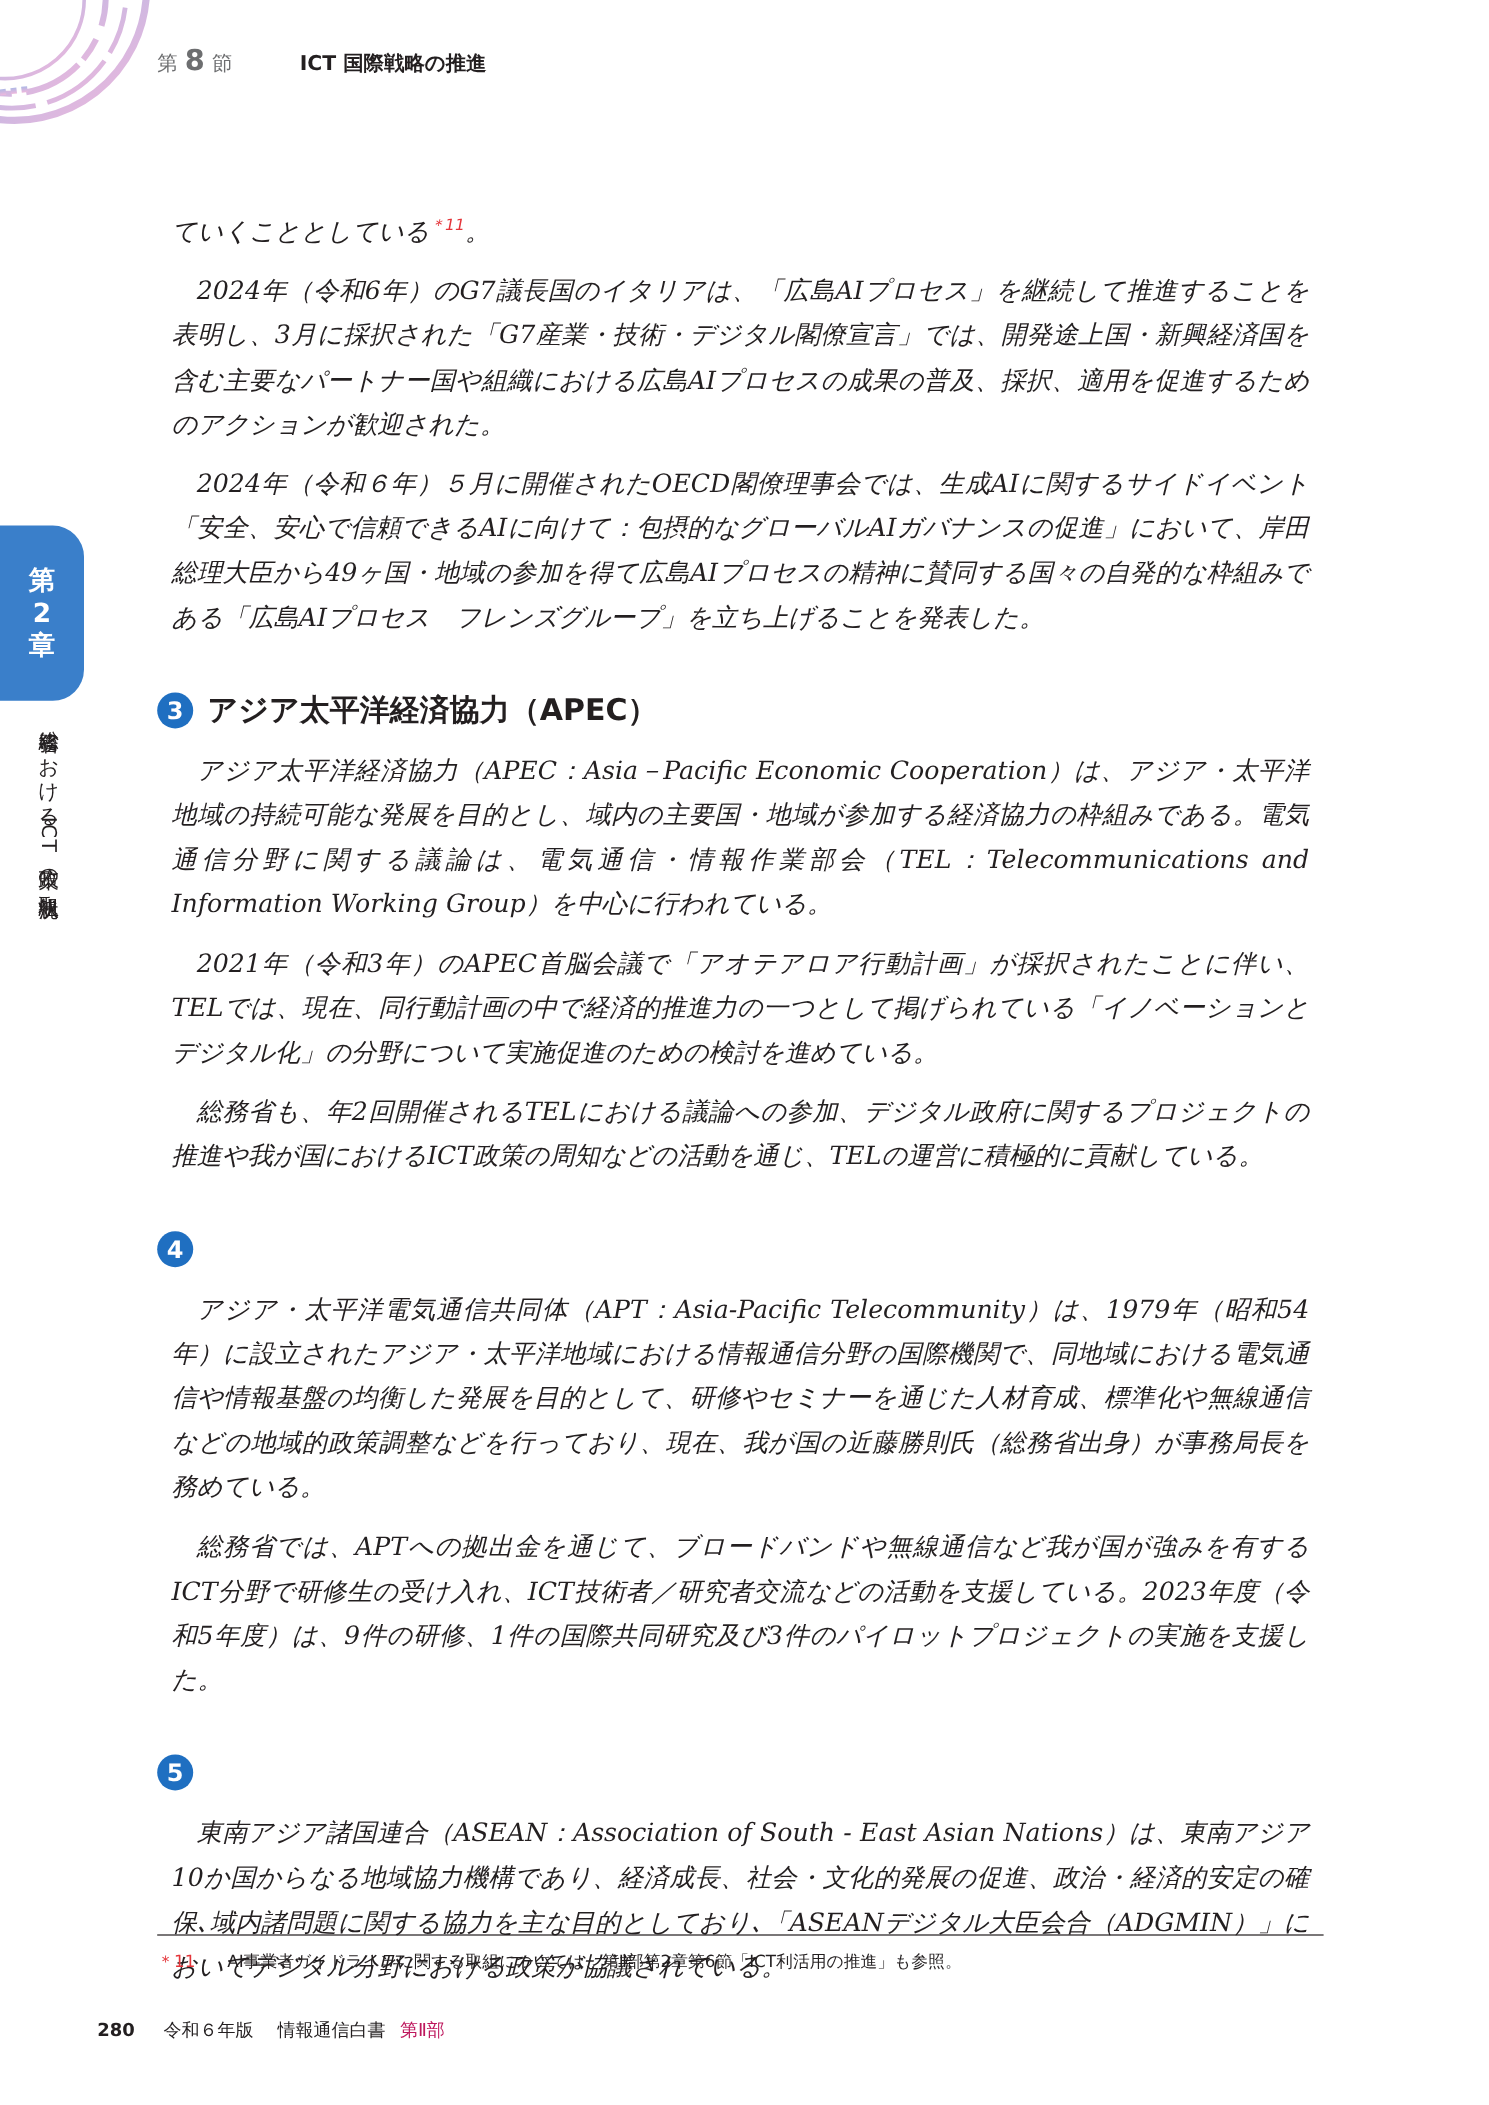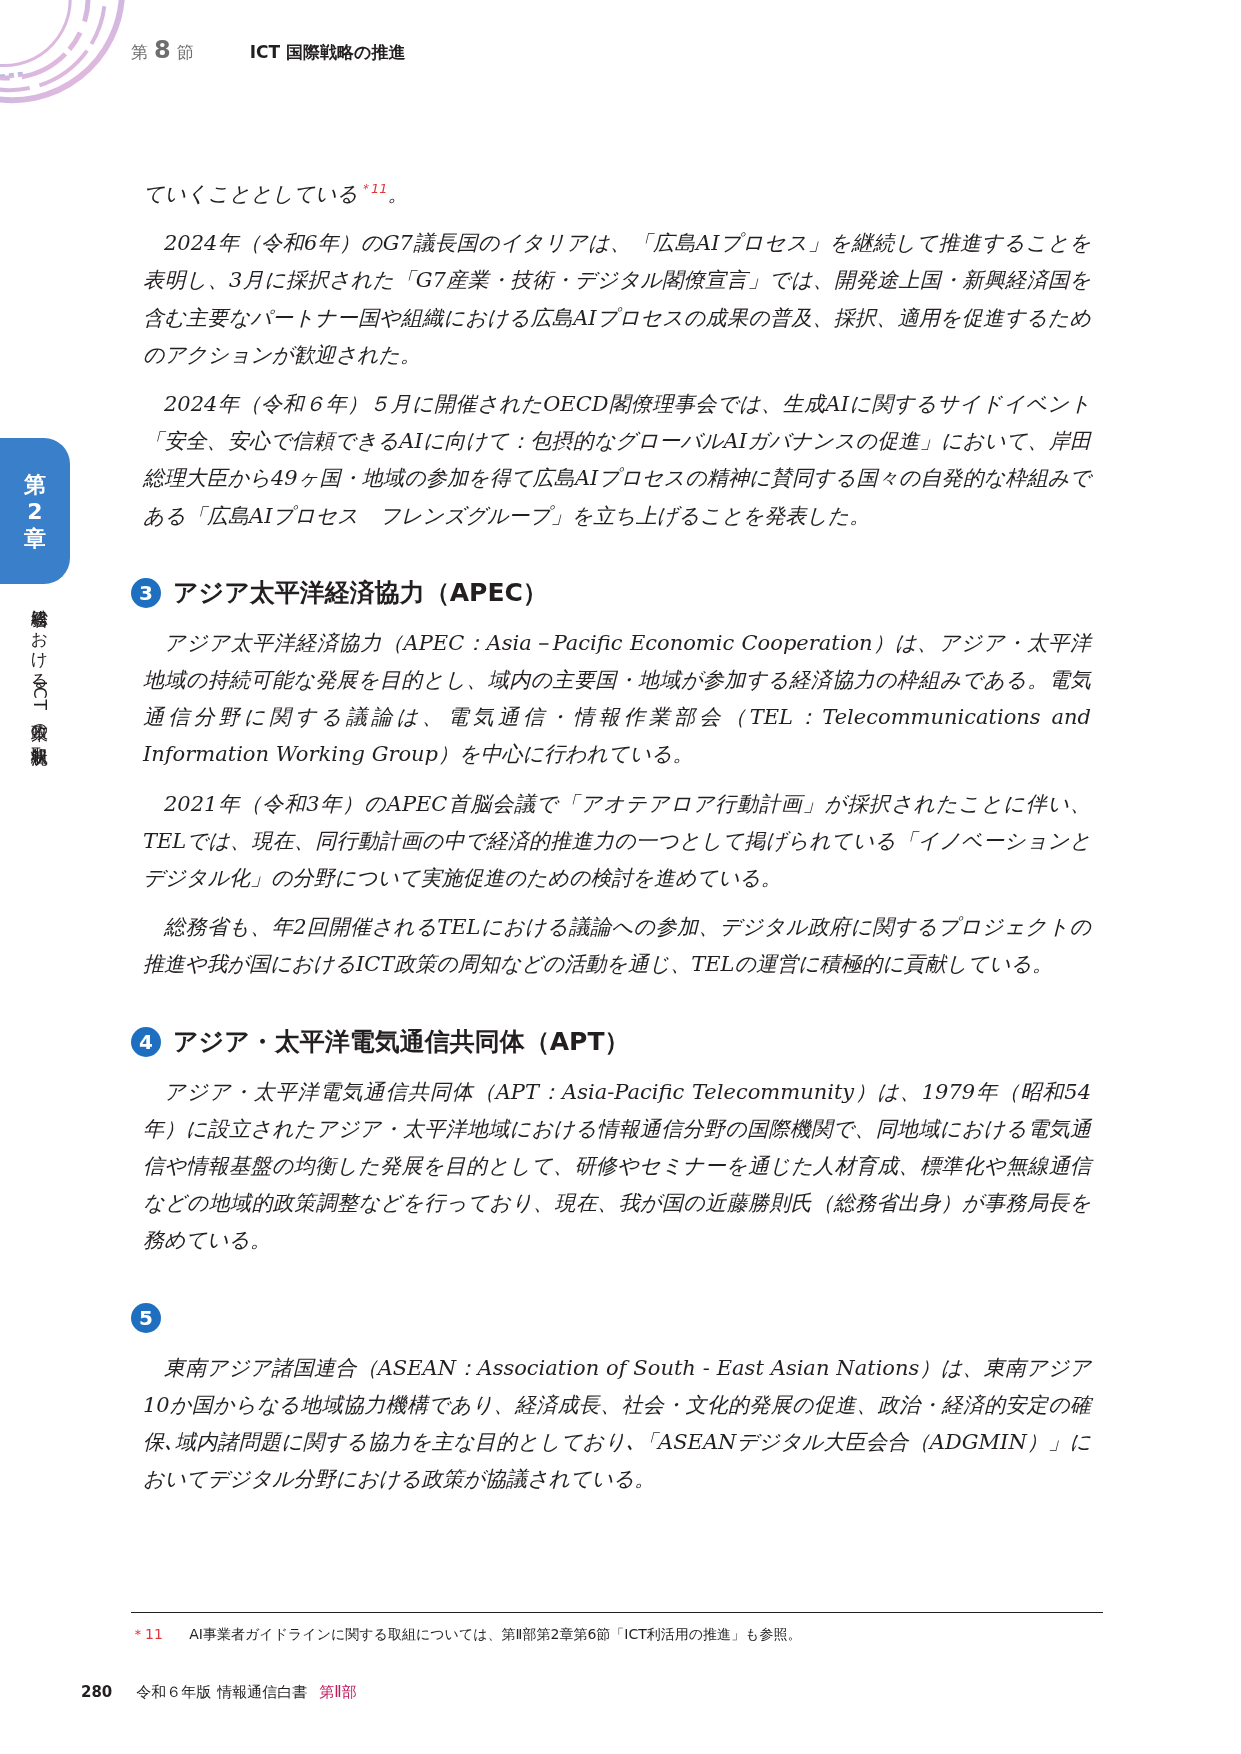--- a/index.html
+++ b/index.html
@@ -145,21 +145,21 @@
       position: absolute;
       left: 81px;
       top: 1683px;
       font-family: "DejaVu Sans", "Liberation Sans", sans-serif;
       font-size: 15px;
       color: #231f20;
       display: flex;
       align-items: flex-start;
     }
     .footer .page-num { font-weight: bold; margin-right: 24px; }
-    .footer .pub { margin-right: 6px; }
+    .footer .pub { margin-right: 20px; }
     .footer .book { margin-right: 12px; }
     .footer .part { color: #be185d; }
   </style>
 </head>
 <body>
 
 <svg class="deco" viewBox="0 0 140 110">
   <defs>
     <linearGradient id="g1" x1="0" y1="0" x2="1" y2="1">
       <stop offset="0" stop-color="#a9b8e6"></stop>
@@ -200,23 +200,23 @@
       <span>アジア太平洋経済協力（APEC）</span>
     </div>
     <p class="indent">アジア太平洋経済協力（APEC：Asia－Pacific Economic Cooperation）は、アジア・太平洋地域の持続可能な発展を目的とし、域内の主要国・地域が参加する経済協力の枠組みである。電気通信分野に関する議論は、電気通信・情報作業部会（TEL：Telecommunications and Information Working Group）を中心に行われている。</p>
     <p class="indent">2021年（令和3年）のAPEC首脳会議で「アオテアロア行動計画」が採択されたことに伴い、TELでは、現在、同行動計画の中で経済的推進力の一つとして掲げられている「イノベーションとデジタル化」の分野について実施促進のための検討を進めている。</p>
     <p class="indent">総務省も、年2回開催されるTELにおける議論への参加、デジタル政府に関するプロジェクトの推進や我が国におけるICT政策の周知などの活動を通じ、TELの運営に積極的に貢献している。</p>
   </div>
 
   <div class="section">
     <div class="section-heading">
       <span class="num-badge">4</span>
-      <span>アジア・太平洋電気通信共同体（APT）</span>
     </div>
     <p class="indent">アジア・太平洋電気通信共同体（APT：Asia-Pacific Telecommunity）は、1979年（昭和54年）に設立されたアジア・太平洋地域における情報通信分野の国際機関で、同地域における電気通信や情報基盤の均衡した発展を目的として、研修やセミナーを通じた人材育成、標準化や無線通信などの地域的政策調整などを行っており、現在、我が国の近藤勝則氏（総務省出身）が事務局長を務めている。</p>
+    <p class="indent">総務省では、APTへの拠出金を通じて、ブロードバンドや無線通信など我が国が強みを有するICT分野で研修生の受け入れ、ICT技術者／研究者交流などの活動を支援している。2023年度（令和5年度）は、9件の研修、1件の国際共同研究及び3件のパイロットプロジェクトの実施を支援した。</p>
   </div>
 
   <div class="section">
     <div class="section-heading">
       <span class="num-badge">5</span>
     </div>
     <p class="indent">東南アジア諸国連合（ASEAN：Association of South ‐ East Asian Nations）は、東南アジア10か国からなる地域協力機構であり、経済成長、社会・文化的発展の促進、政治・経済的安定の確保､域内諸問題に関する協力を主な目的としており､「ASEANデジタル大臣会合（ADGMIN）」においてデジタル分野における政策が協議されている。</p>
   </div>
 </div>
 

